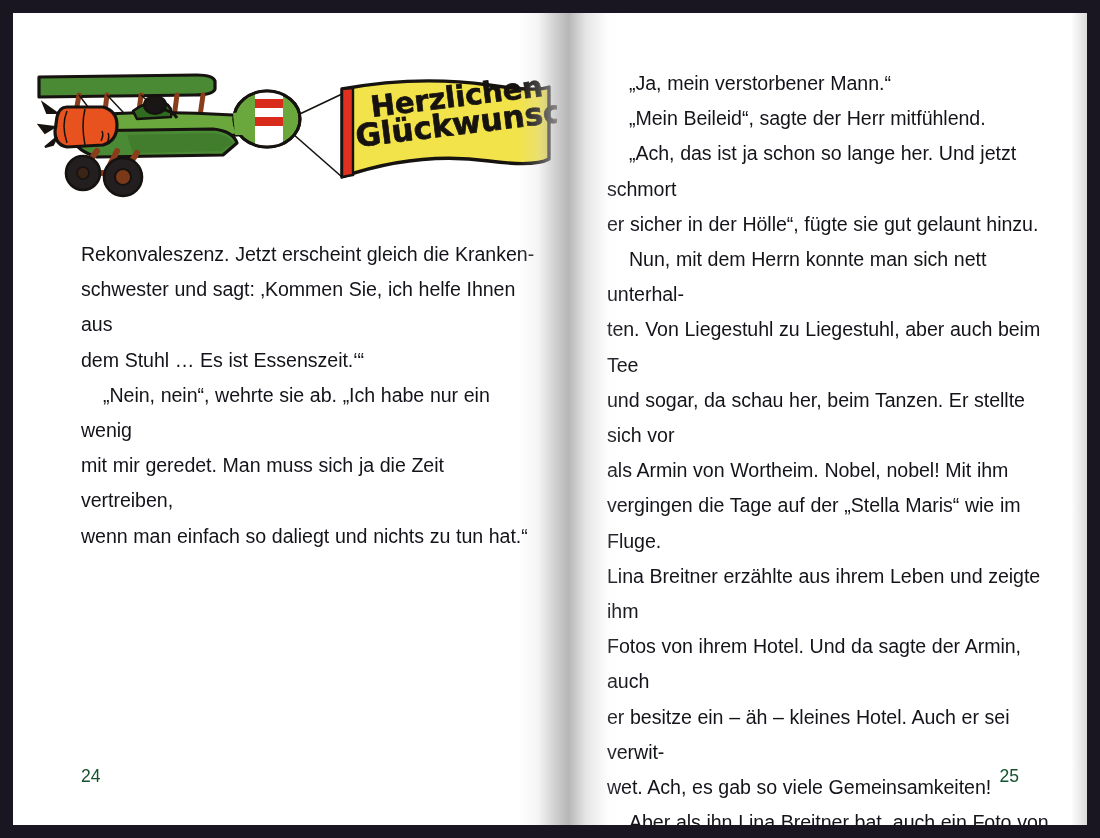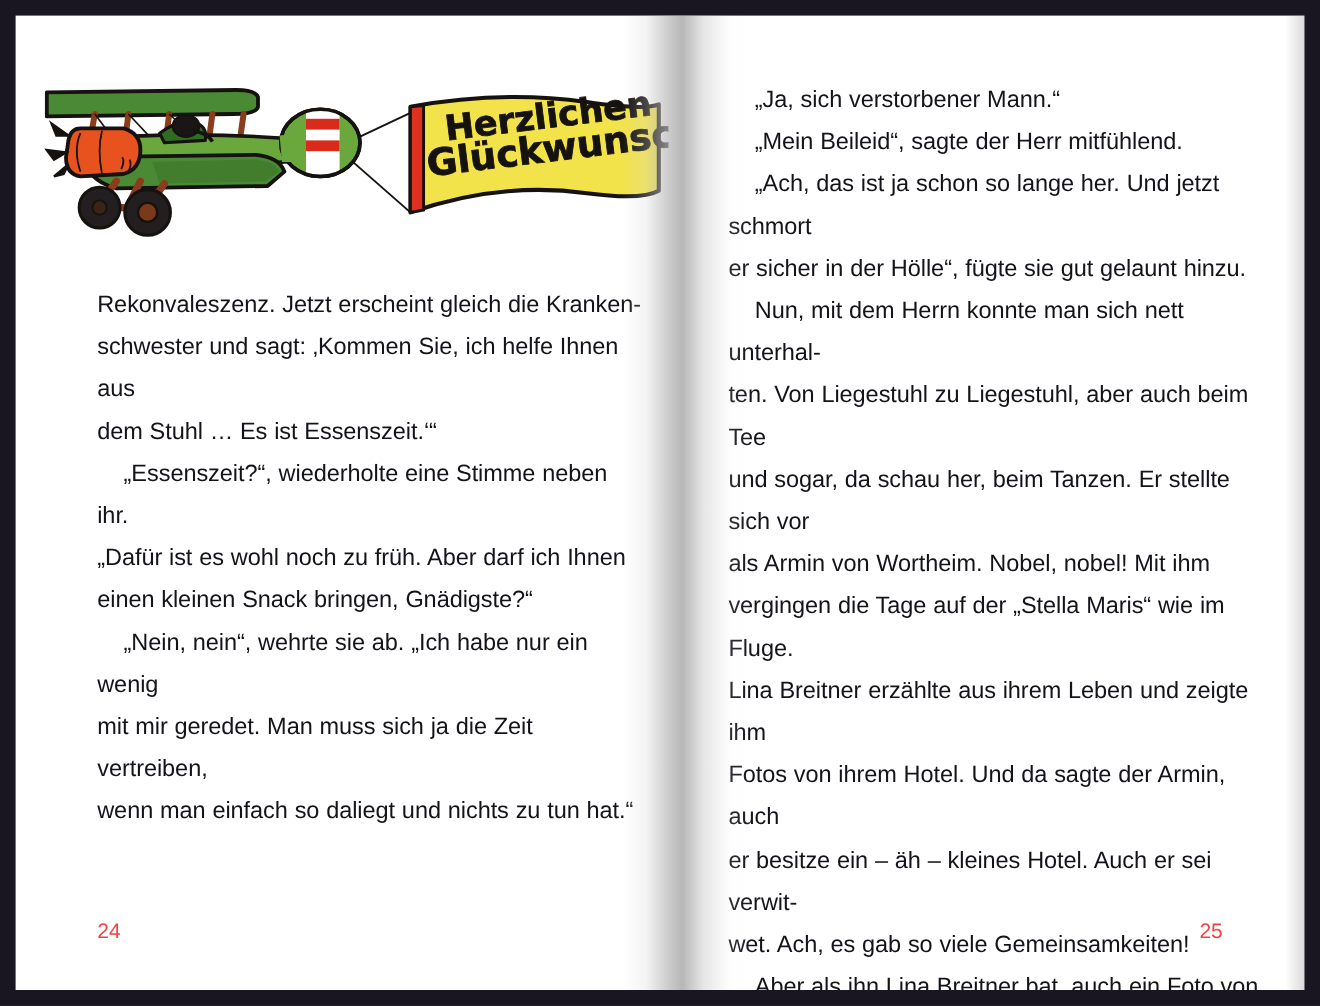--- a/index.html
+++ b/index.html
@@ -98,21 +98,21 @@
   .bodytext p.indent {
     text-indent: 22px;
   }
 
   
   .folio {
     position: absolute;
     bottom: 38px;
     font-family: "Liberation Sans", sans-serif;
     font-size: 17.5px;
-    color: #ef4444;
+    color: #14532d;
   }
   .folio-left  { left: 68px; }
   .folio-right { right: 68px; margin-top: 46px; }
 
   
   .illustration {
     position: absolute;
     left: 24px;
     top: 42px;
     width: 520px;
@@ -211,34 +211,31 @@
             <text x="335" y="62" transform="rotate(-7 335 62)" font-family="&quot;DejaVu Sans&quot;, sans-serif" font-size="29" font-weight="bold" fill="#15120f" stroke="#15120f" stroke-width="0.7">Herzlichen</text>
             <text x="320" y="92" transform="rotate(-7 320 92)" font-family="&quot;DejaVu Sans&quot;, sans-serif" font-size="31" font-weight="bold" fill="#15120f" stroke="#15120f" stroke-width="0.7">Glückwunsch</text>
           </g>
         </svg>
       </div>
 
       <div class="bodytext" id="left-body">
           <p>Rekonvaleszenz. Jetzt erscheint gleich die Kranken-
 schwester und sagt: ‚Kommen Sie, ich helfe Ihnen aus
 dem Stuhl … Es ist Essenszeit.‘“</p>
-          <p class="indent">„Essenszeit?“, wiederholte eine Stimme neben ihr.
-„Dafür ist es wohl noch zu früh. Aber darf ich Ihnen
-einen kleinen Snack bringen, Gnädigste?“</p>
           <p class="indent">„Nein, nein“, wehrte sie ab. „Ich habe nur ein wenig
 mit mir geredet. Man muss sich ja die Zeit vertreiben,
 wenn man einfach so daliegt und nichts zu tun hat.“</p>
         </div>
 
       <div class="folio folio-left">24</div>
     </div>
 
     <div class="page page-right">
       <div class="bodytext" id="right-body">
-          <p class="indent">„Ja, sich verstorbener Mann.“</p>
+          <p class="indent">„Ja, mein verstorbener Mann.“</p>
           <p class="indent">„Mein Beileid“, sagte der Herr mitfühlend.</p>
           <p class="indent">„Ach, das ist ja schon so lange her. Und jetzt schmort
 er sicher in der Hölle“, fügte sie gut gelaunt hinzu.</p>
           <p class="indent">Nun, mit dem Herrn konnte man sich nett unterhal-
 ten. Von Liegestuhl zu Liegestuhl, aber auch beim Tee
 und sogar, da schau her, beim Tanzen. Er stellte sich vor
 als Armin von Wortheim. Nobel, nobel! Mit ihm
 vergingen die Tage auf der „Stella Maris“ wie im Fluge.
 Lina Breitner erzählte aus ihrem Leben und zeigte ihm
 Fotos von ihrem Hotel. Und da sagte der Armin, auch

